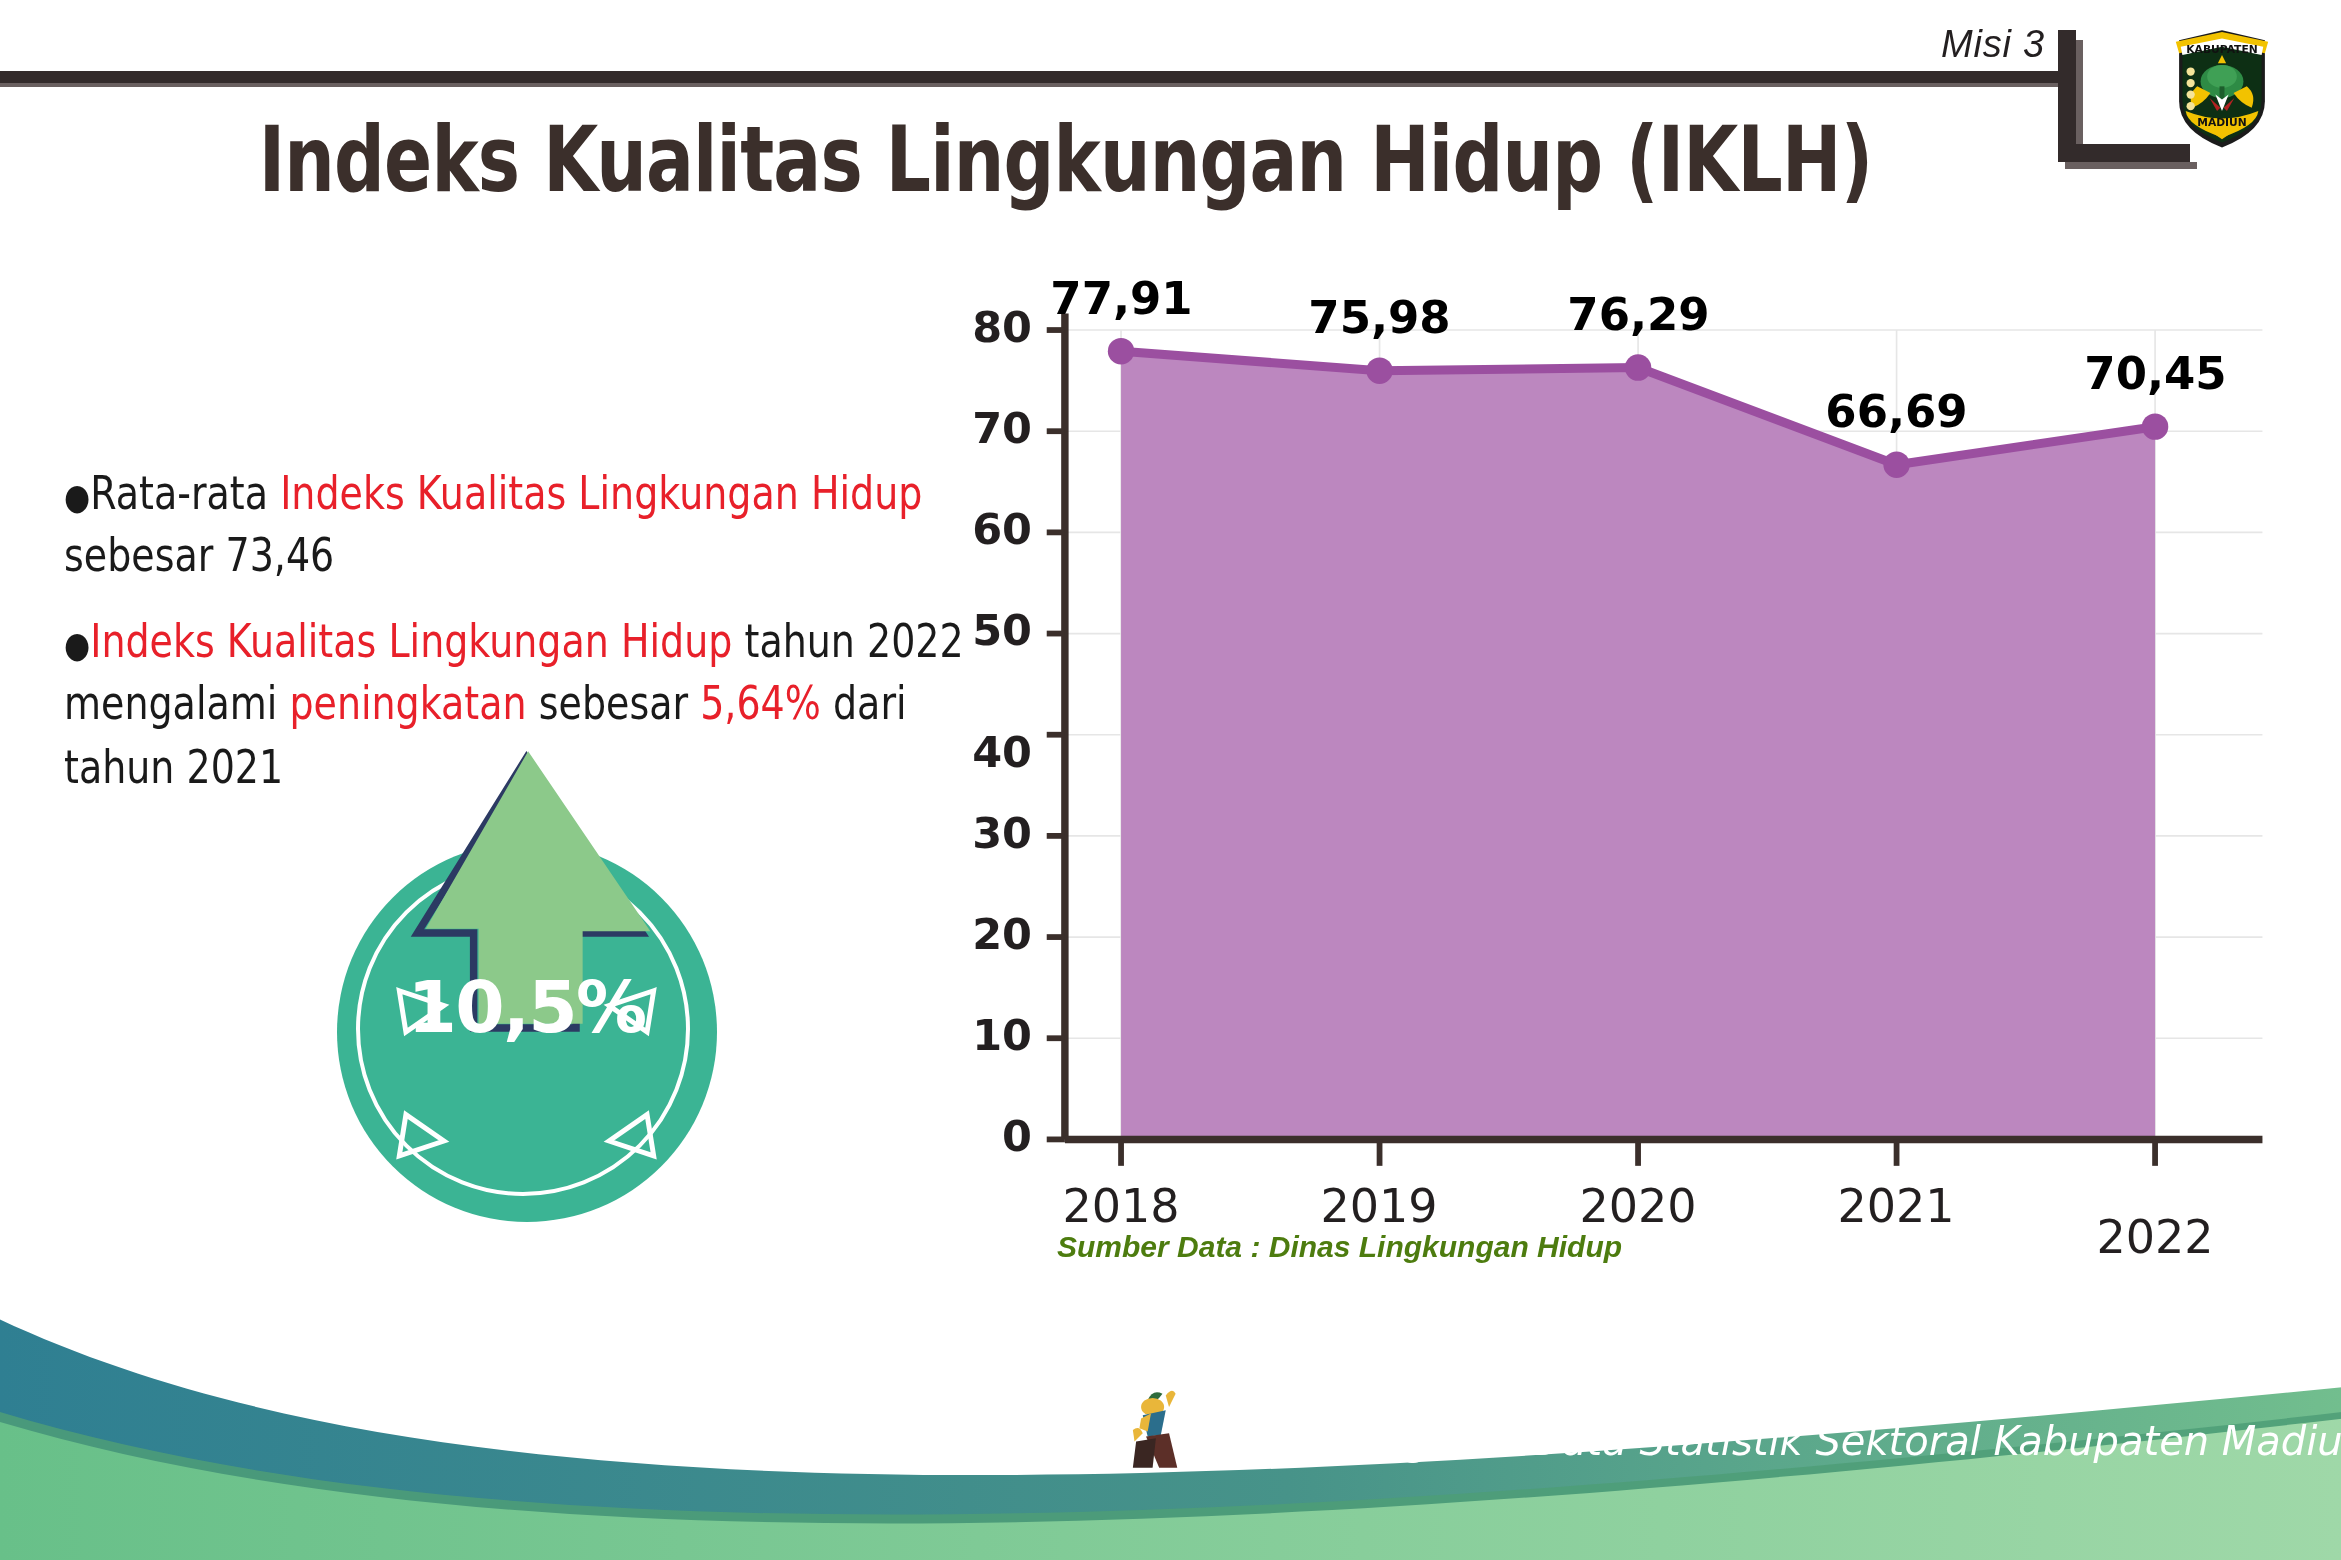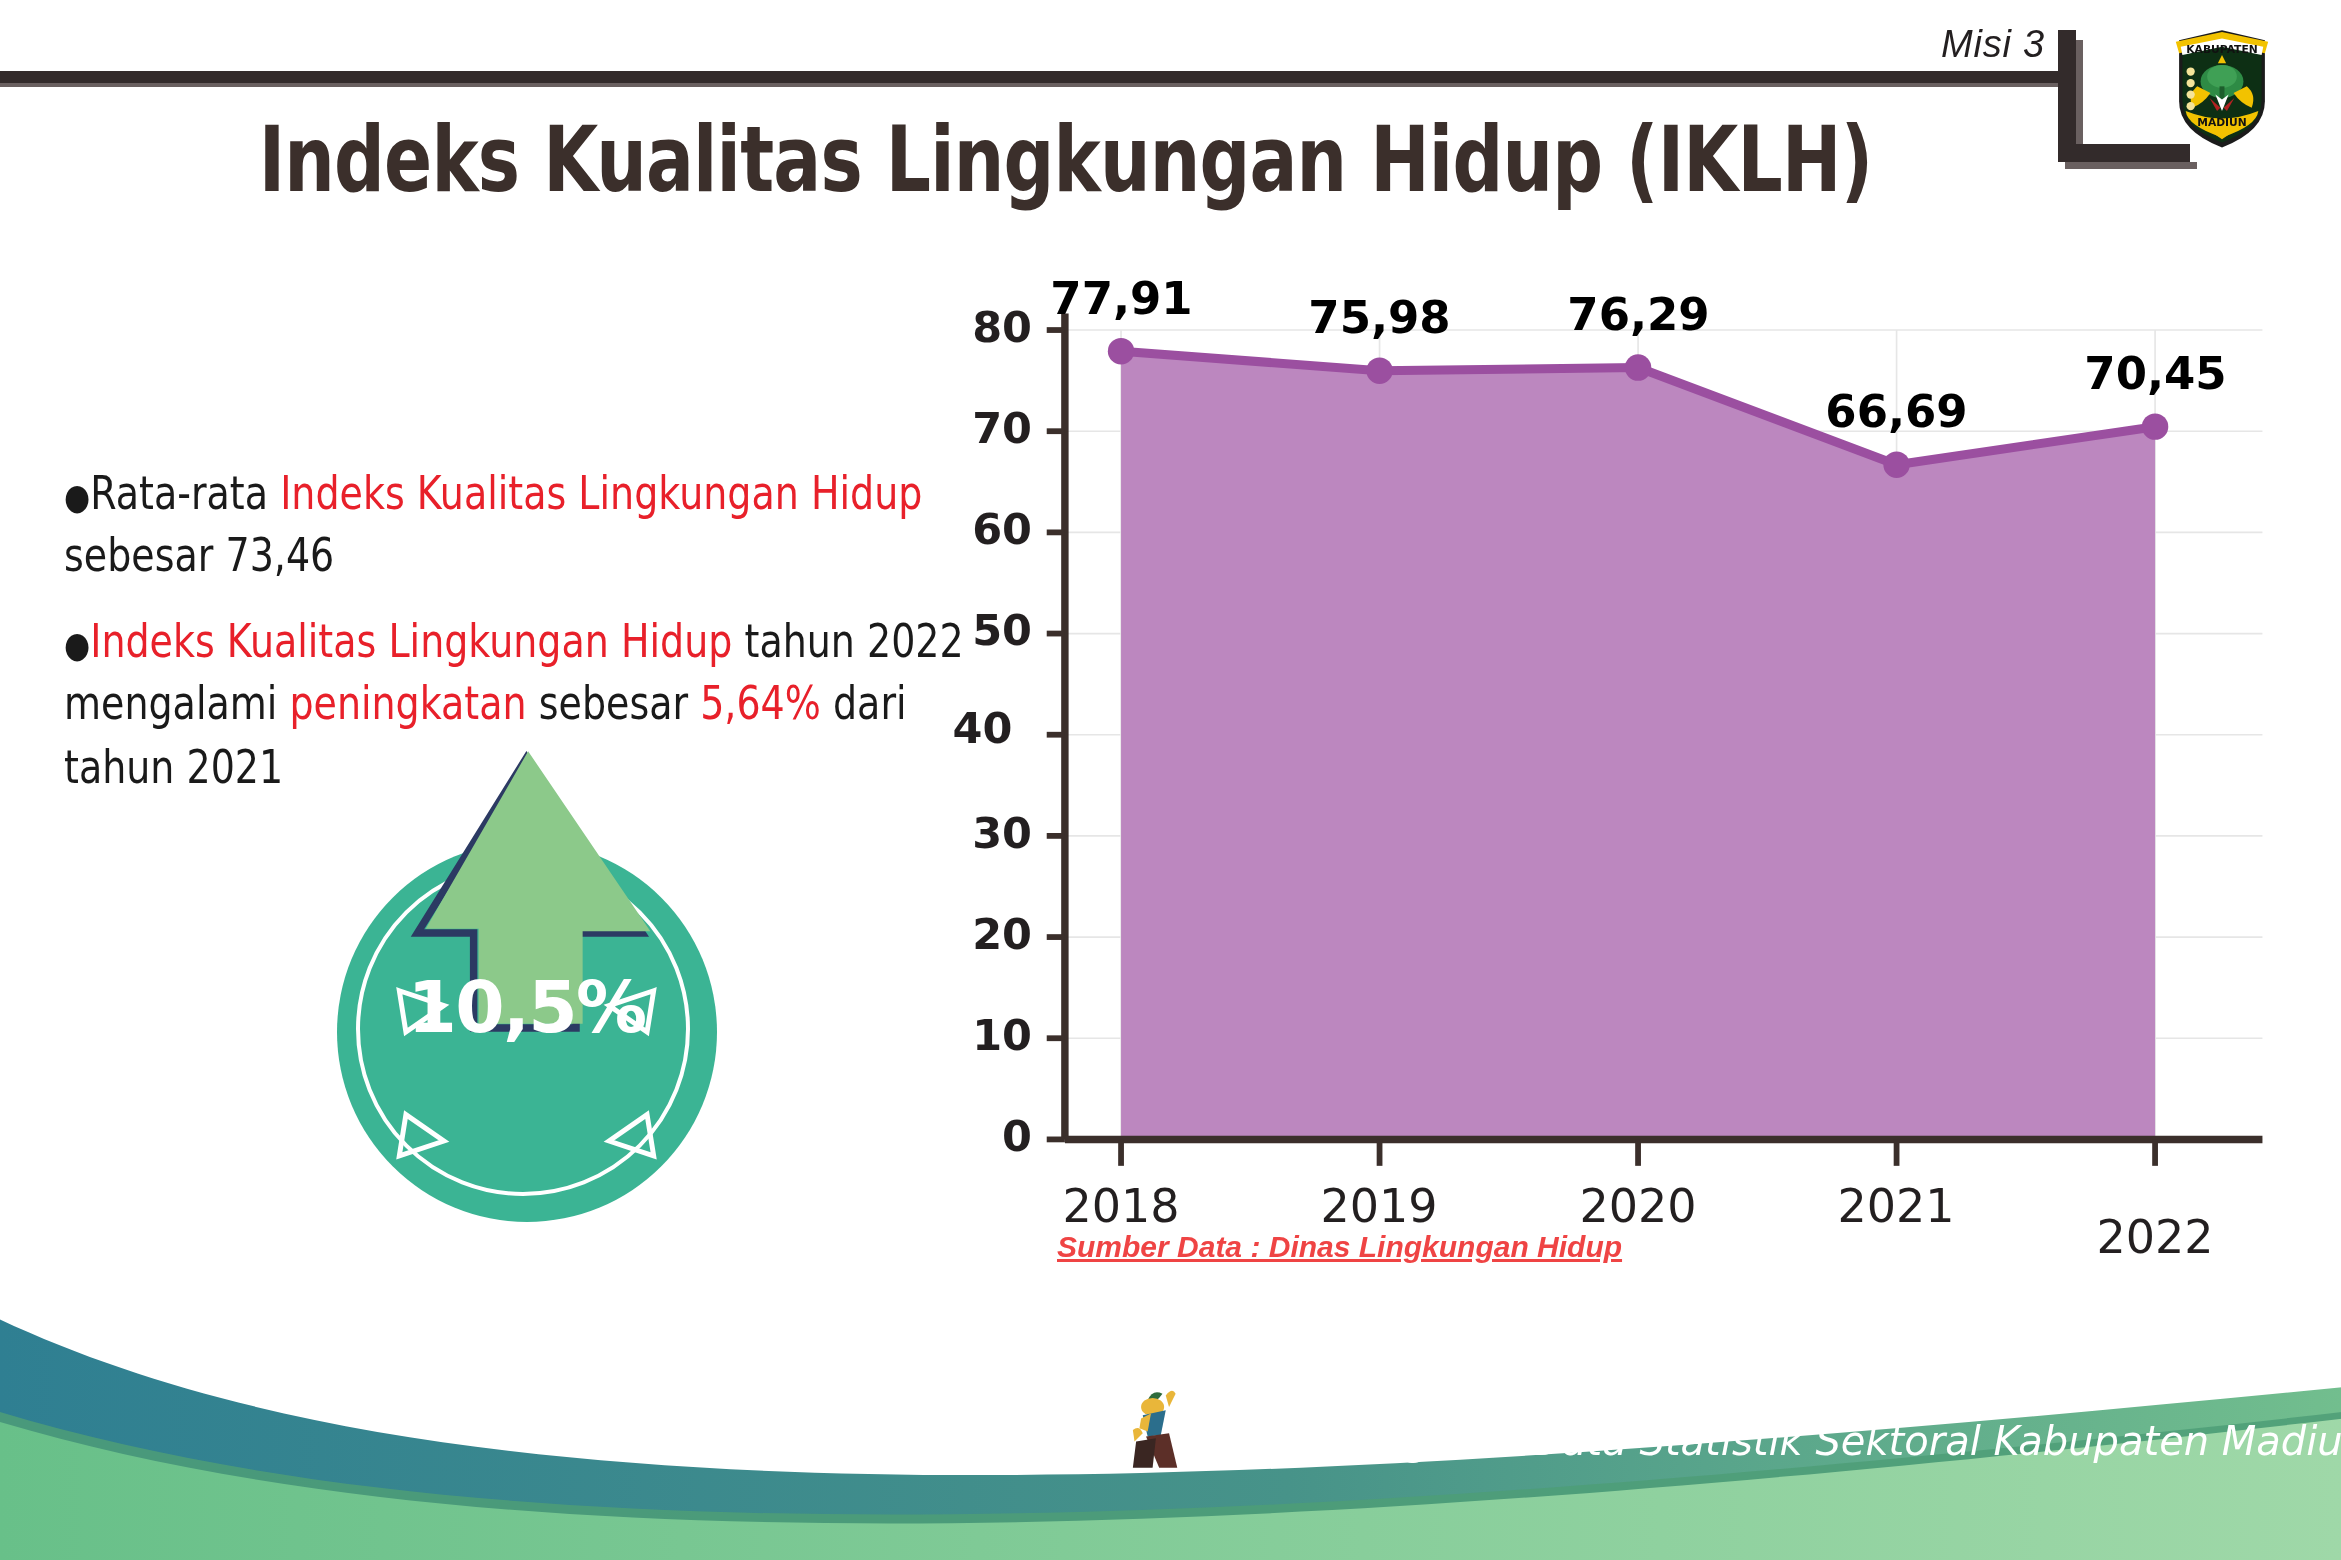--- a/index.html
+++ b/index.html
@@ -120,21 +120,21 @@
   }
   .dlabel {
     position:absolute; width:215px; text-align:center;
     font-family:"DejaVu Sans", sans-serif;
     font-weight:bold; font-size:45px; color:#000000;
   }
   #source {
     position:absolute; left:1057px; top:1230px;
     font-family:"Liberation Sans", sans-serif;
     font-weight:bold; font-style:italic;
-    font-size:30px; color:#ef4444;text-decoration:underline;
+    font-size:30px; color:#4d7c0f;
   }
 
   
   #footer-svg { position:absolute; left:0; bottom:0; }
   #footer-text {
     position:absolute; left:1197px; bottom:97px;
     font-family:"DejaVu Sans", sans-serif;
     font-style:italic; font-size:40px; color:#ffffff;
     white-space:nowrap;
   }
@@ -252,21 +252,21 @@
         <line x1="804" y1="1020" x2="804" y2="1052" stroke="#3b2f2b" stroke-width="7"></line>
         <line x1="1117" y1="1020" x2="1117" y2="1052" stroke="#3b2f2b" stroke-width="7"></line>
         <line x1="1430" y1="1020" x2="1430" y2="1052" stroke="#3b2f2b" stroke-width="7"></line>
       </g>
   </svg>
   <div id="ylabels">
       <div class="ylabel" style="left: -41px; top: 814px;">0</div>
       <div class="ylabel" style="left: -41px; top: 713px;">10</div>
       <div class="ylabel" style="left: -41px; top: 612px;">20</div>
       <div class="ylabel" style="left: -41px; top: 511px;">30</div>
-      <div class="ylabel" style="left: -41px; top: 406px; text-align: center;">40</div>
+      <div class="ylabel" style="left: -41px; top: 430px;">40</div>
       <div class="ylabel" style="left: -41px; top: 308px;">50</div>
       <div class="ylabel" style="left: -41px; top: 207px;">60</div>
       <div class="ylabel" style="left: -41px; top: 106px;">70</div>
       <div class="ylabel" style="left: -41px; top: 5px;">80</div>
     </div>
   <div id="xlabels">
       <div class="xlabel" style="left: 48px; top: 882px;">2018</div>
       <div class="xlabel" style="left: 306px; top: 882px;">2019</div>
       <div class="xlabel" style="left: 565px; top: 882px;">2020</div>
       <div class="xlabel" style="left: 823px; top: 882px;">2021</div>

